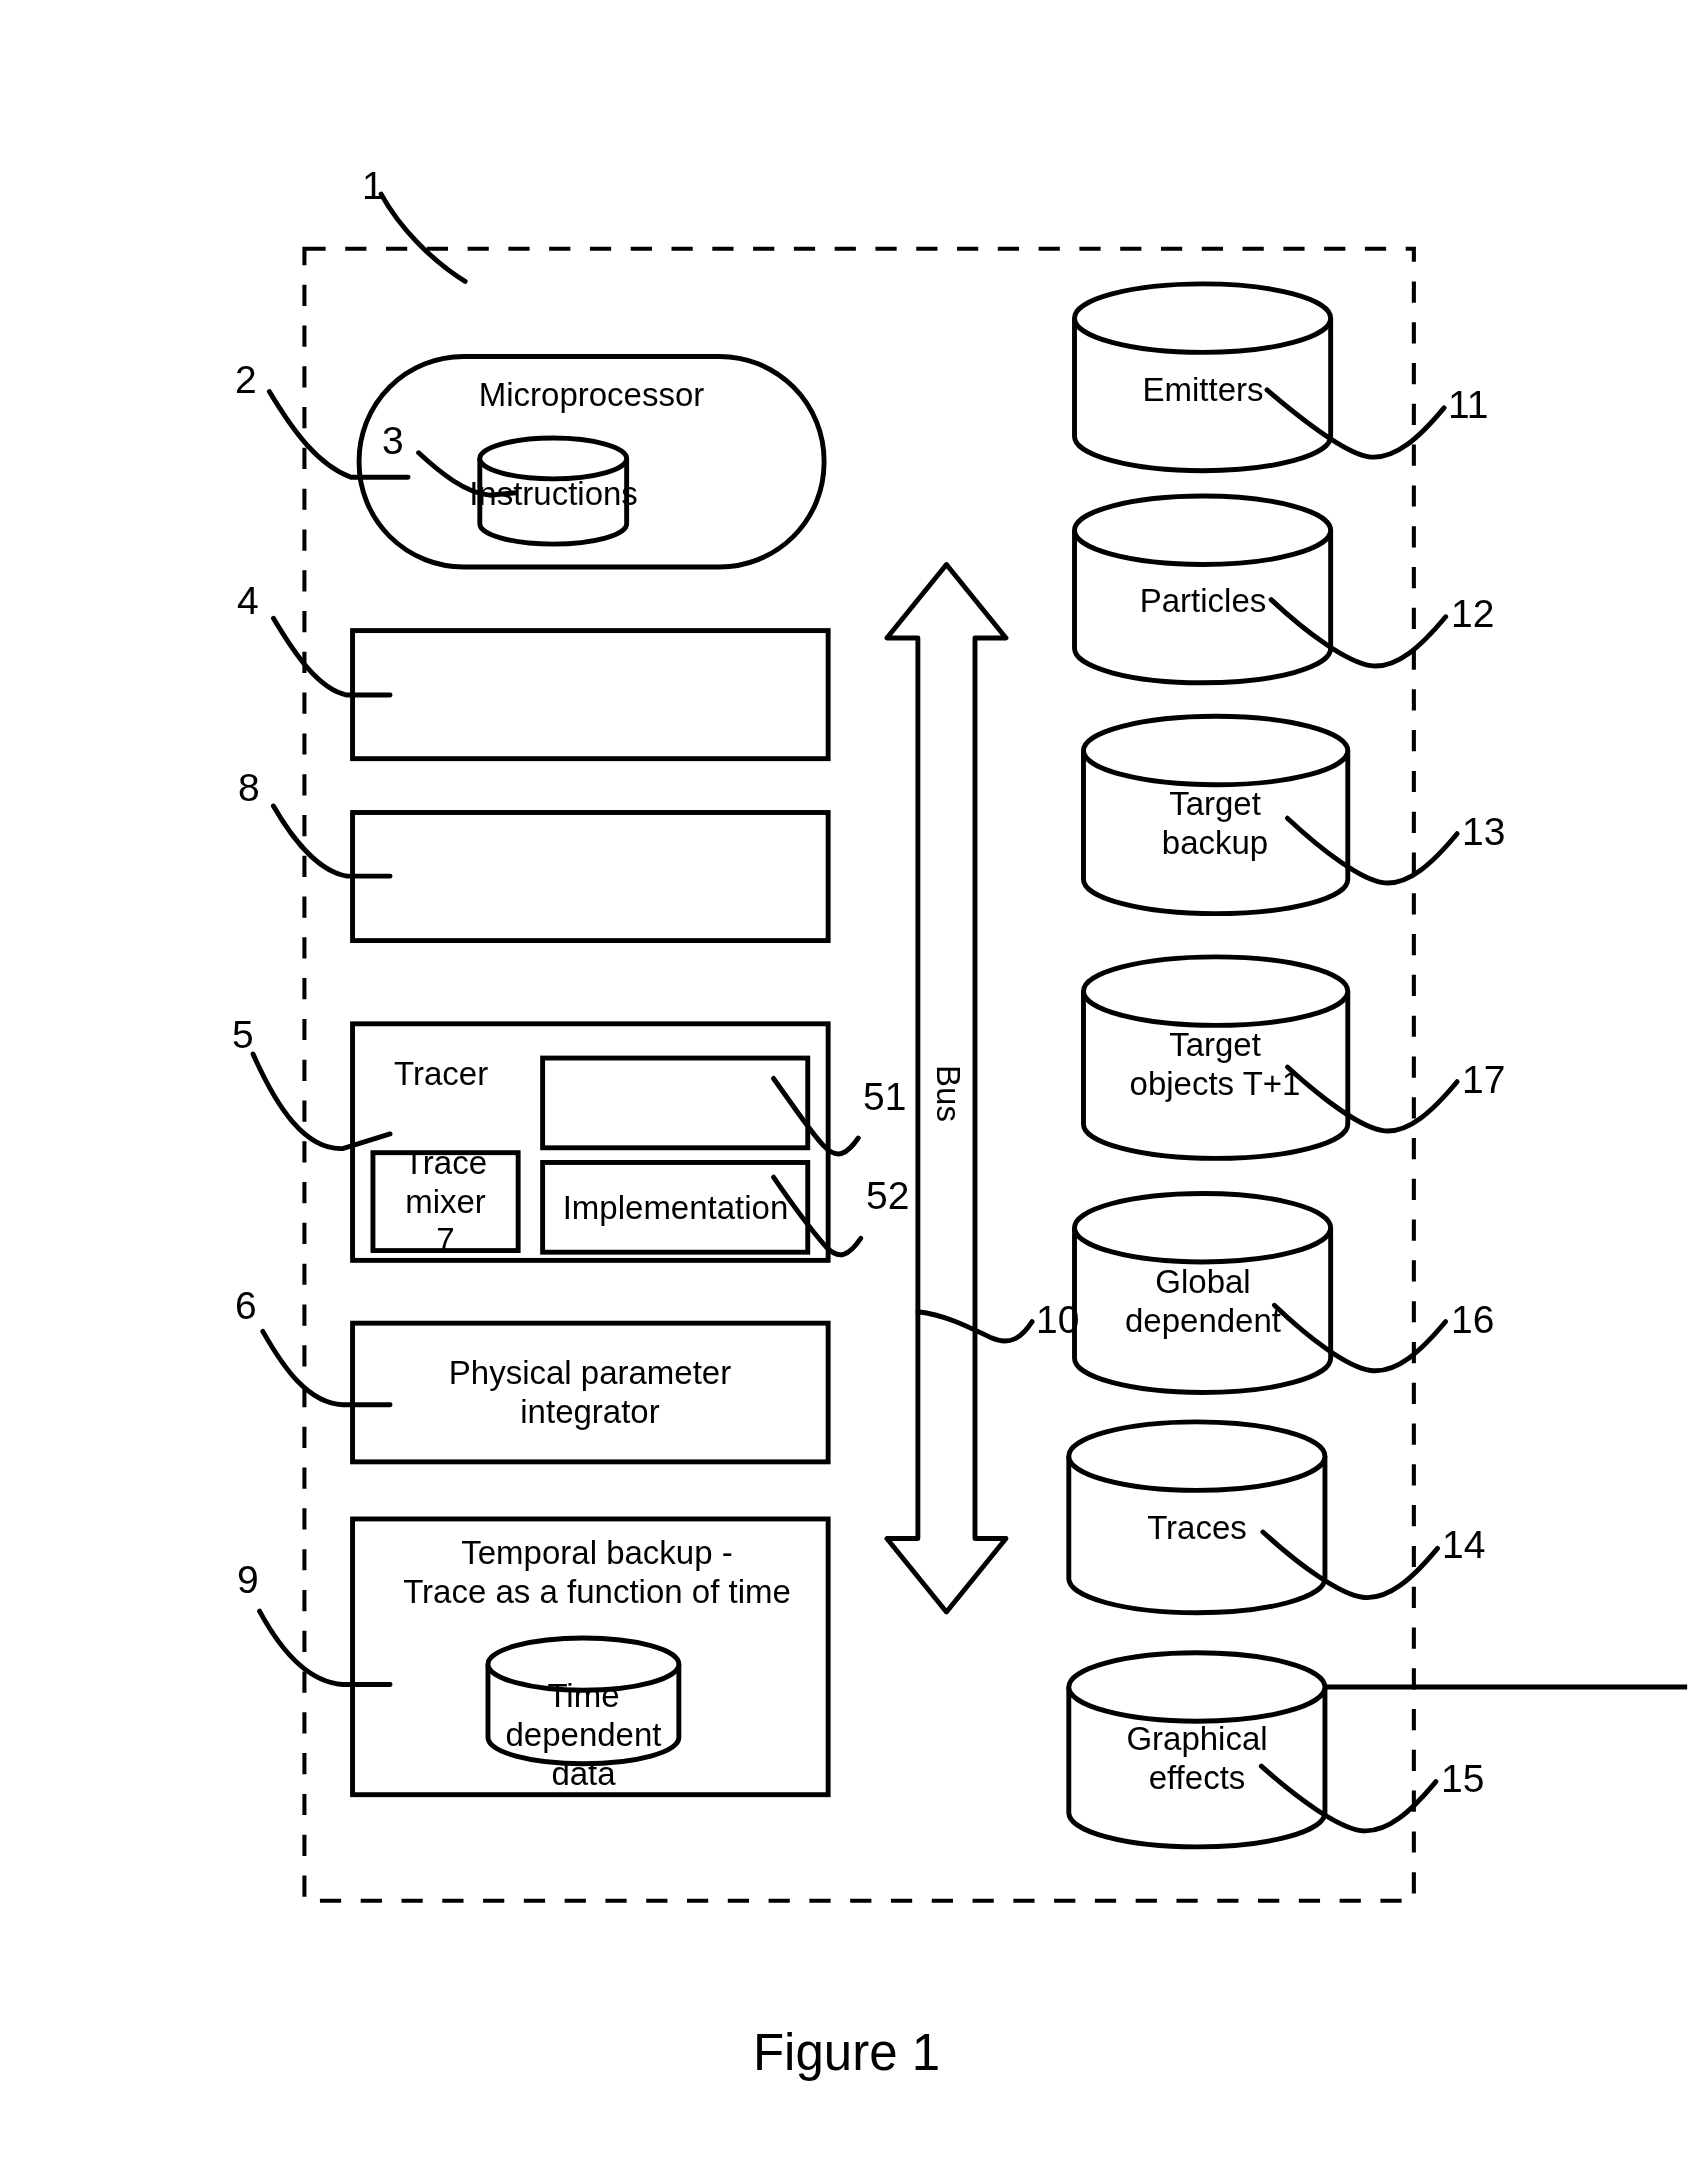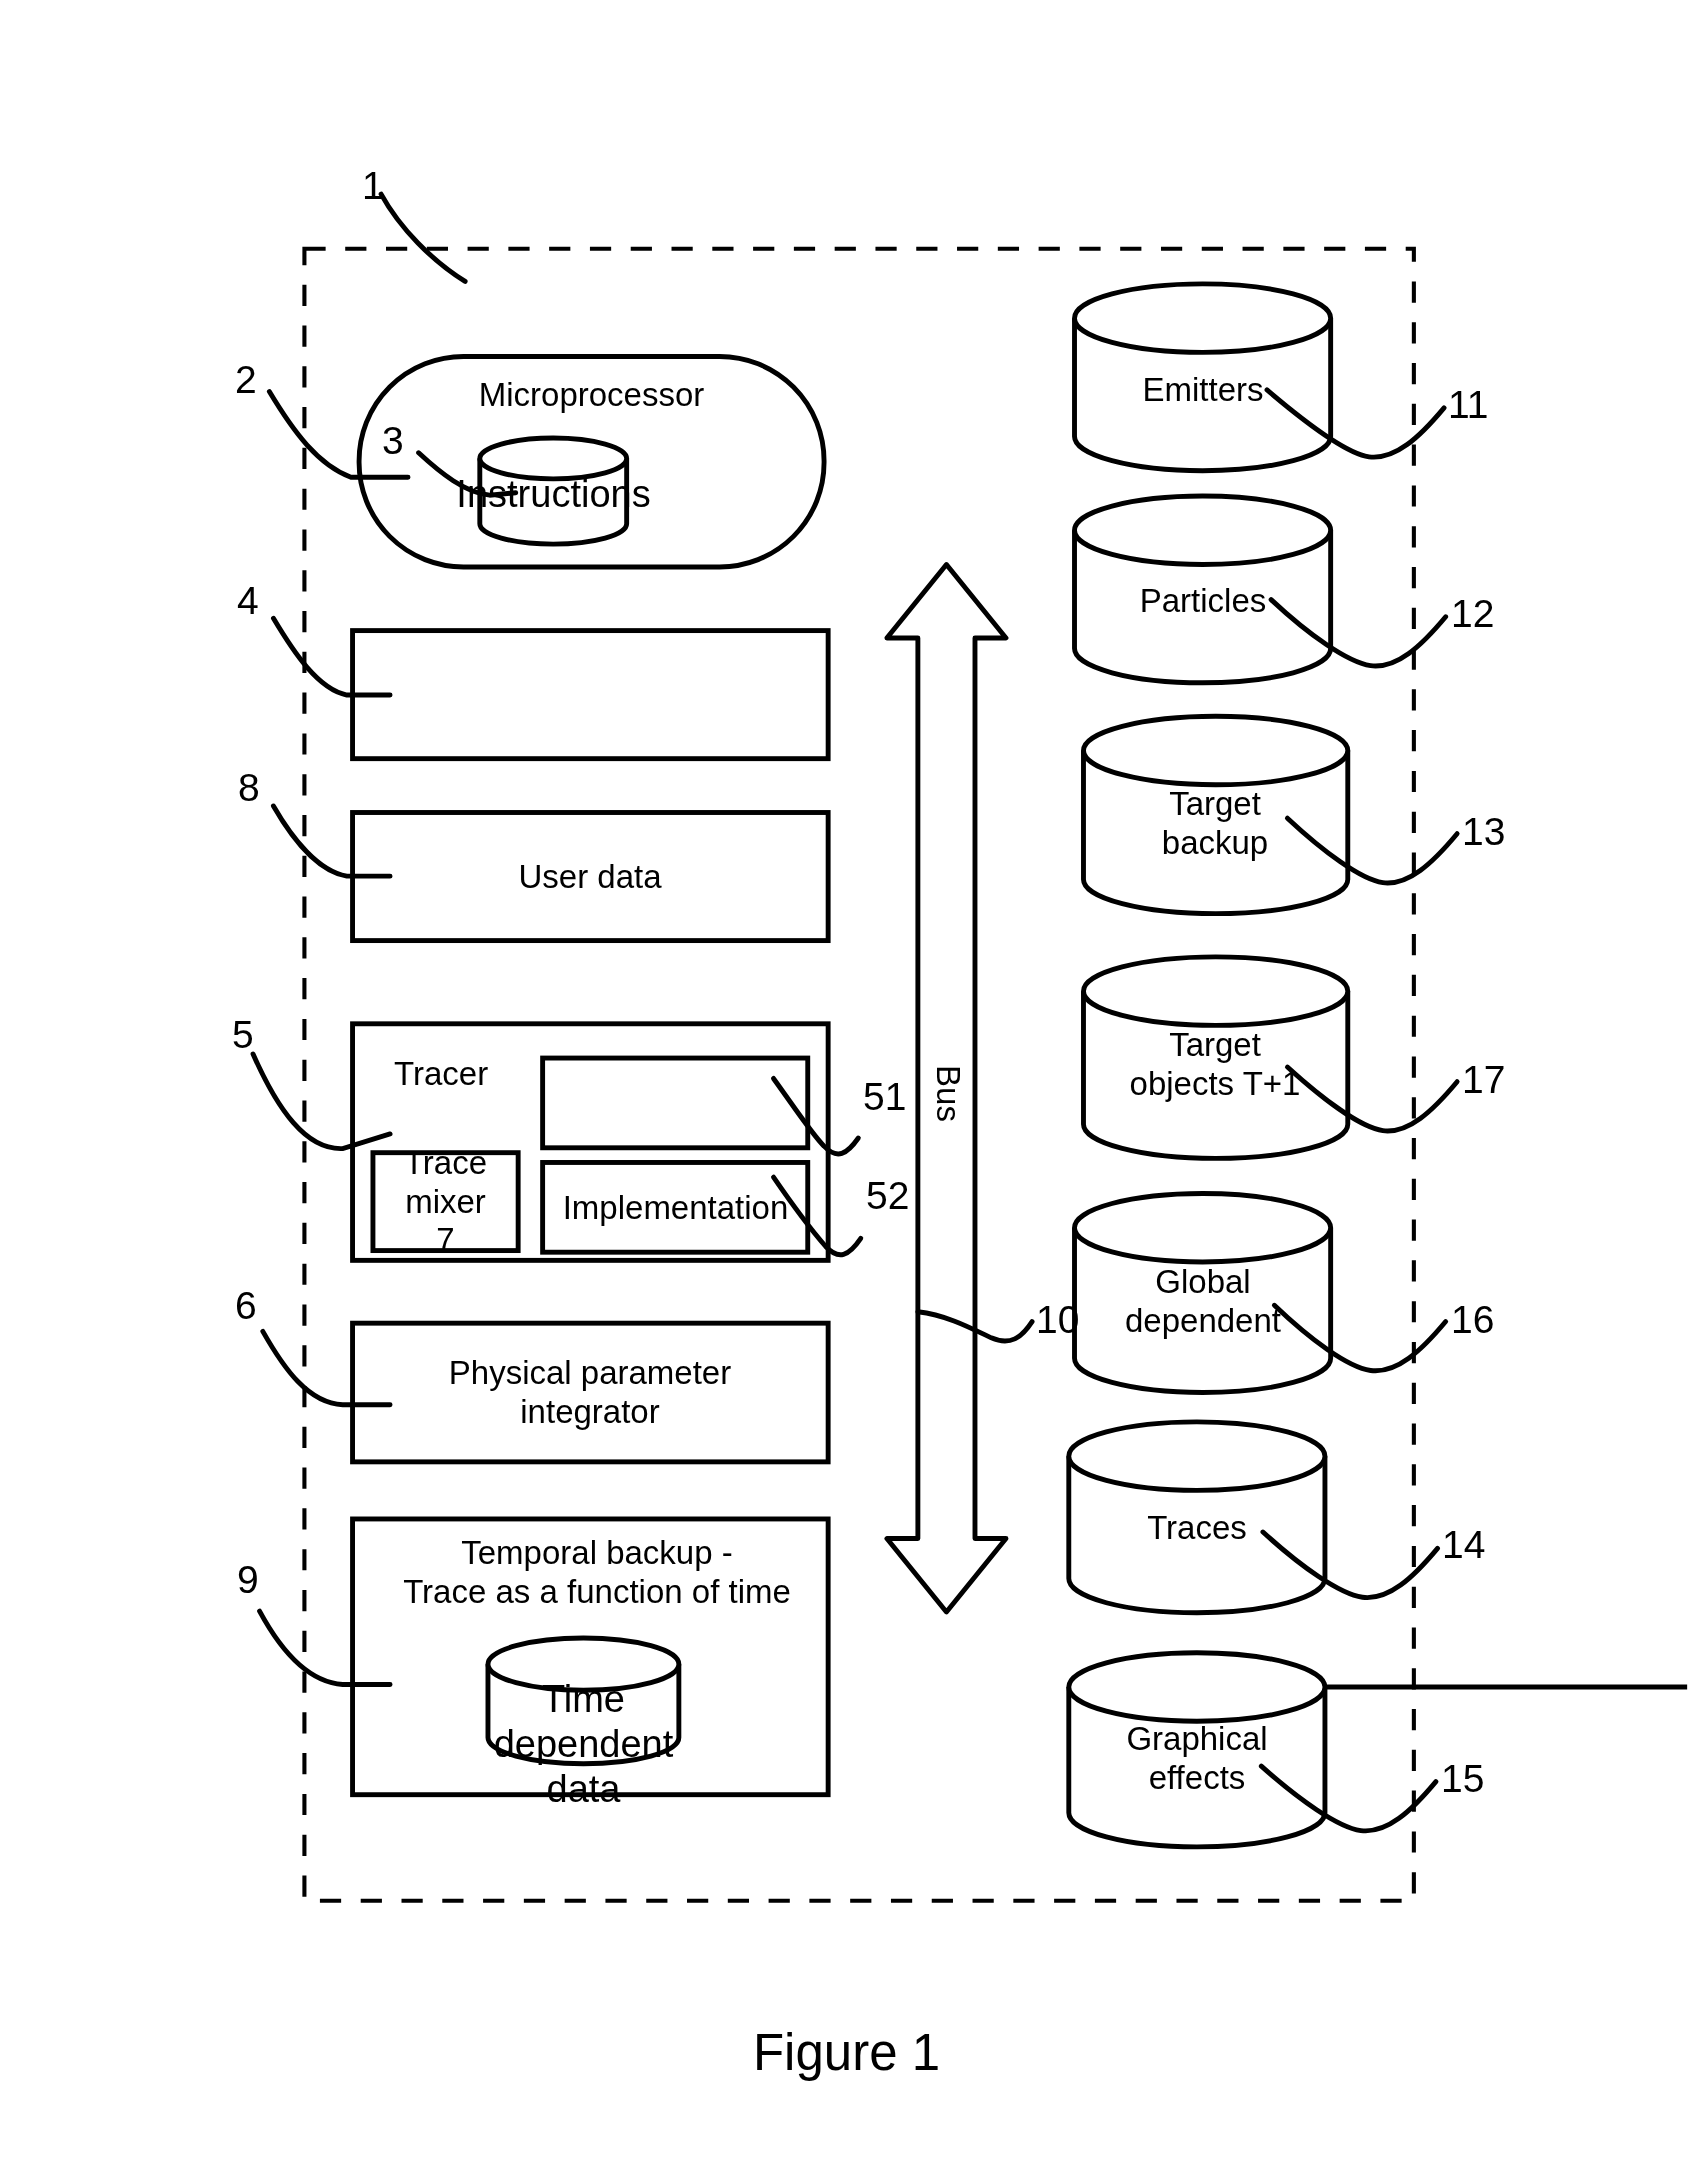--- a/index.html
+++ b/index.html
@@ -32,21 +32,21 @@
     font-family: "Liberation Sans", sans-serif;
     color: #000;
     white-space: nowrap;
     text-align: center;
     line-height: 1.18;
     pointer-events: none;
   }
   .box-label { font-size: 33px; }
   .cyl-label { font-size: 33px; }
   .ref-num   { font-size: 39px; }
-  .small-lbl { font-size: 38px; }
+  .small-lbl { font-size: 33px; }
   .caption   { font-size: 51px; }
   .bus-label {
     font-size: 33px;
     transform-origin: 50% 50%;
   }
   .ctr {
     position: absolute;
     display: flex;
     align-items: center;
     justify-content: center;
@@ -169,23 +169,20 @@
   </div>
   <div class="lbl ref-num" style="left:235px; top:357px;">2</div>
   <div class="lbl ref-num" style="left:382px; top:418px;">3</div>
 
   <div class="ctr" style="left:480px; top:473px; width:147px; height:42px;">
     <span class="lbl small-lbl" style="position:static;">Instructions</span>
   </div>
 
   <div class="lbl ref-num" style="left:237px; top:578px;">4</div>
 
-  <div class="ctr" style="left:352px; top:813px; width:476px; height:128px;">
-    <span class="lbl box-label" style="position:static;">User data</span>
-  </div>
   <div class="lbl ref-num" style="left:238px; top:765px;">8</div>
 
   <div class="lbl box-label" style="left:394px; top:1055px;">Tracer</div>
   <div class="lbl ref-num" style="left:232px; top:1012px;">5</div>
 
   <div class="ctr" style="left:373px; top:1153px; width:145px; height:98px; flex-direction:column;">
     <span class="lbl box-label" style="position:static;">Trace</span>
     <span class="lbl box-label" style="position:static;">mixer</span>
     <span class="lbl box-label" style="position:static;">7</span>
   </div>

